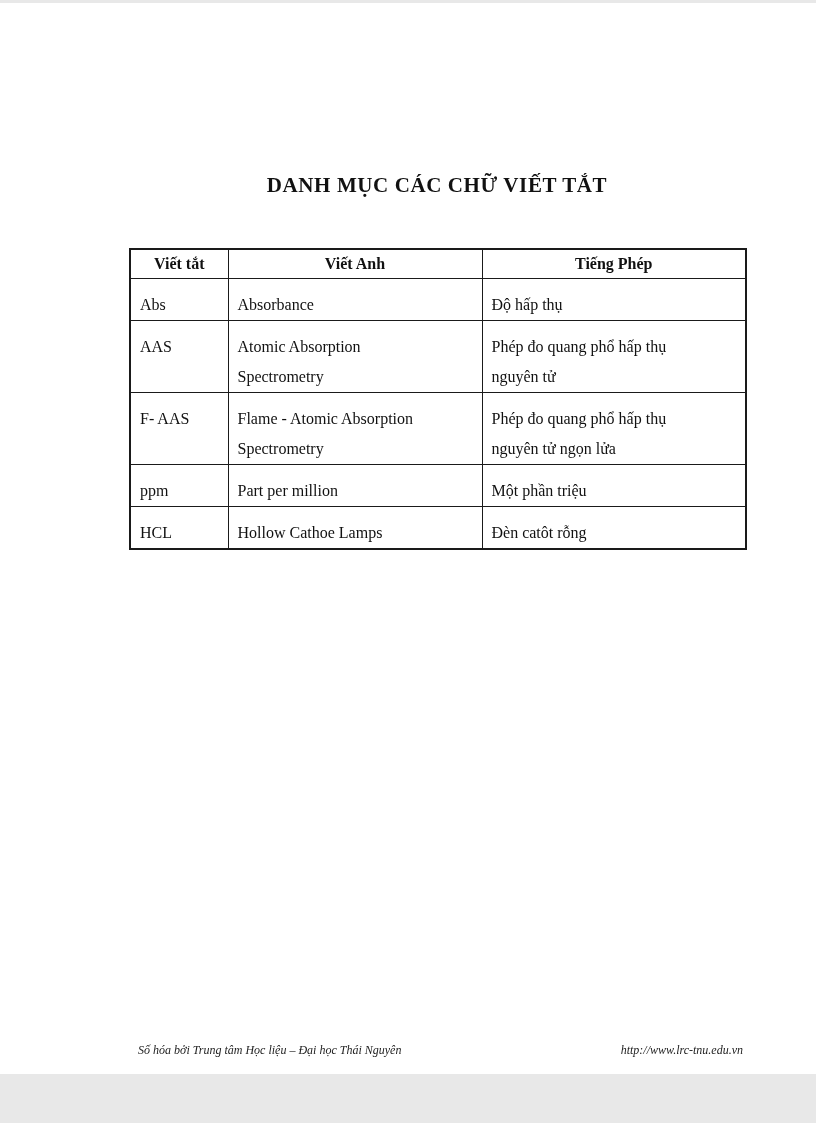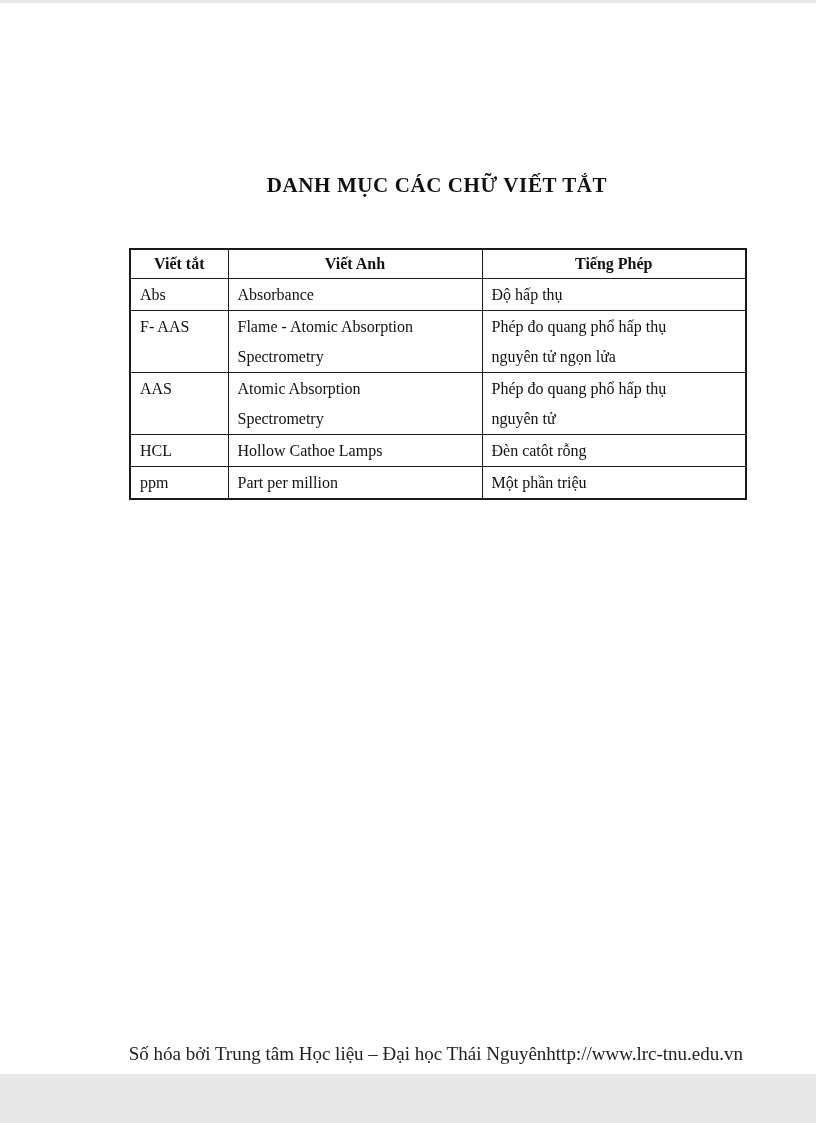--- a/index.html
+++ b/index.html
@@ -46,35 +46,36 @@
     text-align: center;
     height: 29px;
     line-height: 22px;
     padding: 2px 17px;
     vertical-align: middle;
   }
   .abbrev-table td {
     border: 1px solid #1a1a1a;
     text-align: left;
     vertical-align: top;
-    padding: 1px 8px 0 9px;
+    padding: 11px 8px 0 9px;
     line-height: 30px;
     white-space: pre-line;
   }
   .abbrev-table tr.row-single td { height: 31px; }
   .abbrev-table tr.row-double td { height: 60px; }
   .page-footer {
     position: absolute;
     top: 1040px;
     left: 138px;
     right: 73px;
     display: flex;
-    justify-content: flex-end;
+    justify-content: space-between;
     align-items: baseline;
-    font-size: 19px;
+    font-size: 12px;
+    font-style: italic;
     color: #222222;
   }
   .page-footer .footer-left { white-space: nowrap; }
   .page-footer .footer-right { white-space: nowrap; }
 </style>
 </head>
 <body>
 
 <div class="page">
 
@@ -93,42 +94,42 @@
         <th>Tiếng Phép</th>
       </tr>
     </thead>
     <tbody>
       <tr class="row-single">
         <td>Abs</td>
         <td>Absorbance</td>
         <td>Độ hấp thụ</td>
       </tr>
       <tr class="row-double">
+        <td>AAS</td>
+        <td>Atomic Absorption
+Spectrometry</td>
+        <td>Phép đo quang phổ hấp thụ
+nguyên tử</td>
+      </tr>
+      <tr class="row-double">
         <td>F- AAS</td>
         <td>Flame - Atomic Absorption
 Spectrometry</td>
         <td>Phép đo quang phổ hấp thụ
 nguyên tử ngọn lửa</td>
       </tr>
-      <tr class="row-double">
-        <td>AAS</td>
-        <td>Atomic Absorption
-Spectrometry</td>
-        <td>Phép đo quang phổ hấp thụ
-nguyên tử</td>
+      <tr class="row-single">
+        <td>ppm</td>
+        <td>Part per million</td>
+        <td>Một phần triệu</td>
       </tr>
       <tr class="row-single">
         <td>HCL</td>
         <td>Hollow Cathoe Lamps</td>
         <td>Đèn catôt rỗng</td>
-      </tr>
-      <tr class="row-single">
-        <td>ppm</td>
-        <td>Part per million</td>
-        <td>Một phần triệu</td>
       </tr>
     </tbody>
   </table>
 
   <div class="page-footer">
     <span class="footer-left">Số hóa bởi Trung tâm Học liệu – Đại học Thái Nguyên</span>
     <span class="footer-right">http://www.lrc-tnu.edu.vn</span>
   </div>
 
 </div>

